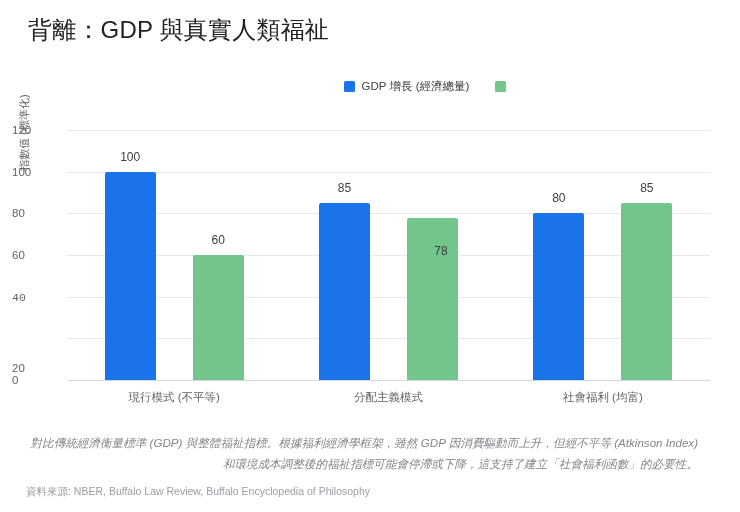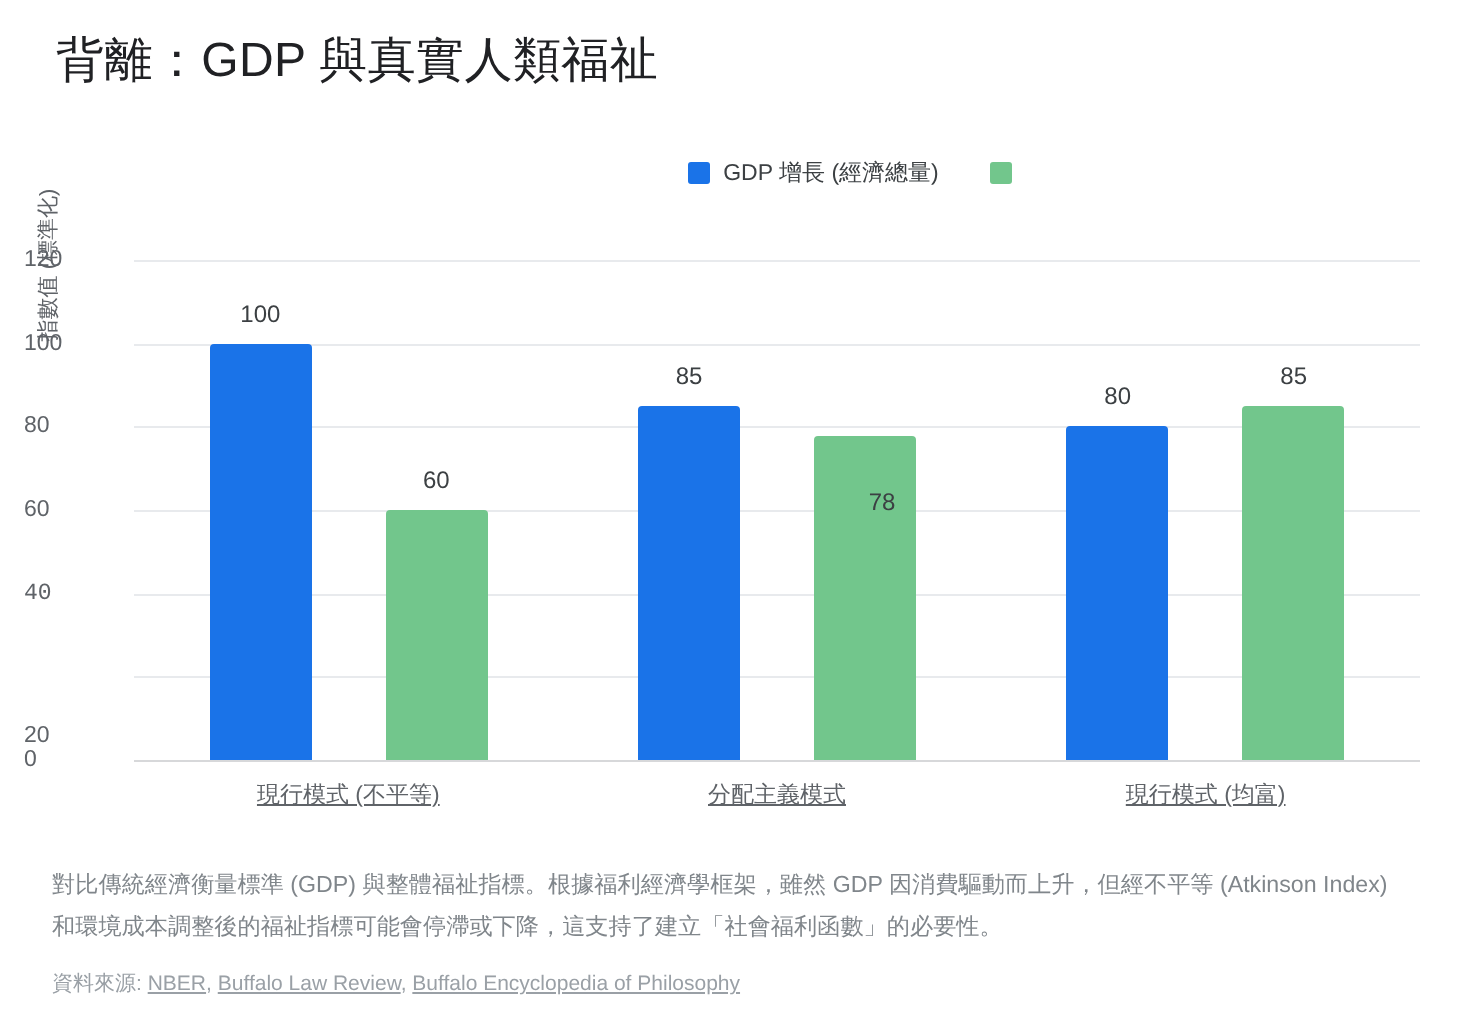--- a/index.html
+++ b/index.html
@@ -130,45 +130,44 @@
   }
 
   
   .xlab {
     position: absolute;
     top: 390px;
     font-size: 11.5px;
     color: #5f6368;
     transform: translateX(-50%);
     white-space: nowrap;
-    text-decoration: underline;
   }
 
   
   #caption {
     position: absolute;
     left: 26px;
     top: 432px;
     width: 672px;
     font-size: 11.6px;
     line-height: 1.85;
     color: #80868b;
-    text-align: left;
+    text-align: right;
+    font-style: italic;
   }
   #source {
     position: absolute;
     left: 26px;
     top: 485px;
     font-size: 10.5px;
     color: #9aa0a6;
     white-space: nowrap;
   }
   #source .src-link {
     color: #9aa0a6;
-    text-decoration: underline;
     cursor: pointer;
   }
 </style>
 </head>
 <body>
 
 <div id="chart-title">背離：GDP 與真實人類福祉</div>
 
 <div id="legend">
   <div class="legend-item">
@@ -213,21 +212,21 @@
       <div class="bar-value" style="left: 151.167px; top: 103px;">60</div>
       <div class="bar" title="分配主義模式 · 社會福利 (經不平等調整) · 78" style="left: 340px; width: 51px; height: 162.5px; background: rgb(114, 198, 140);"></div>
       <div class="bar-value" style="left: 374px; top: 65.5px; margin-top: 48px;">78</div>
       <div class="bar" title="大同模式 (均富) · 社會福利 (經不平等調整) · 85" style="left: 554.333px; width: 51px; height: 177.083px; background: rgb(114, 198, 140);"></div>
       <div class="bar-value" style="left: 579.833px; top: 50.9167px;">85</div>
     </div>
 
   <div id="x-labels">
       <div class="xlab" style="left: 174.167px;">現行模式 (不平等)</div>
       <div class="xlab" style="left: 388.5px;">分配主義模式</div>
-      <div class="xlab" style="left: 602.833px;">現行模式 (均富)</div>
+      <div class="xlab" style="left: 602.833px;">社會福利 (均富)</div>
     </div>
 </div>
 
 <div id="caption">對比傳統經濟衡量標準 (GDP) 與整體福祉指標。根據福利經濟學框架，雖然 GDP 因消費驅動而上升，但經不平等 (Atkinson Index) 和環境成本調整後的福祉指標可能會停滯或下降，這支持了建立「社會福利函數」的必要性。</div>
 
 <div id="source">
   <span>資料來源: </span><span id="source-links"><span class="src-link">NBER</span><span>, </span><span class="src-link">Buffalo Law Review</span><span>, </span><span class="src-link">Buffalo Encyclopedia of Philosophy</span></span>
 </div>
 
 </body></html>

